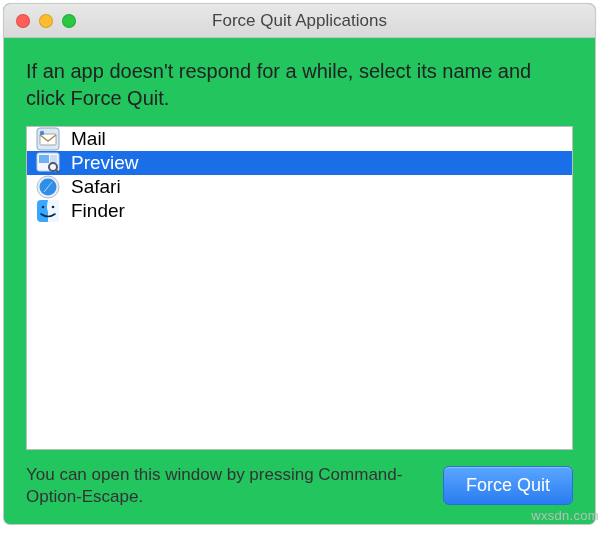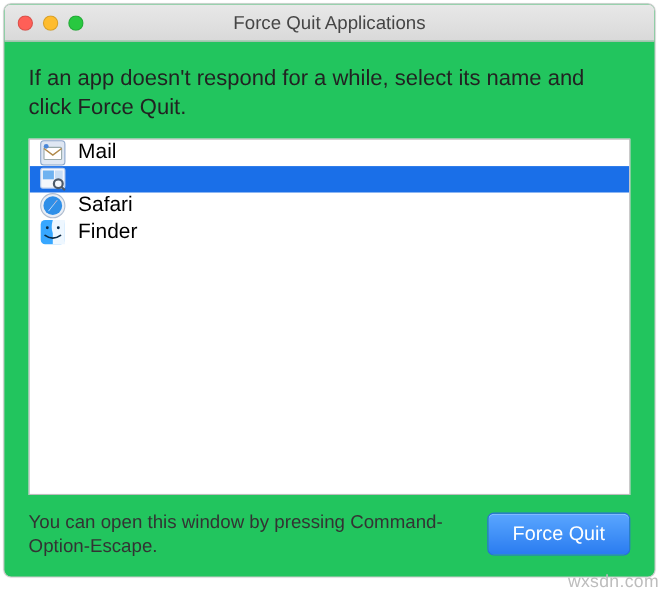--- a/index.html
+++ b/index.html
@@ -110,22 +110,22 @@
       border-radius: 6px;
       font-size: 18px;
       padding: 8px 22px;
       cursor: pointer;
       white-space: nowrap;
       box-shadow: 0 1px 0 rgba(255,255,255,0.3) inset;
     }
     .watermark {
       position: absolute;
       right: 6px;
-      bottom: 0;
-      font-size: 16px;
+      bottom: 16px;
+      font-size: 13px;
       color: #bdbdbd;
       letter-spacing: 0.3px;
     }
     svg { display: block; }
   </style>
 </head>
 <body>
 
 <div class="window">
 
@@ -158,20 +158,21 @@
       <div class="app-row selected">
         <span class="app-icon">
           <svg width="24" height="24" viewBox="0 0 24 24">
             <rect x="1" y="2" width="22" height="18" rx="2" fill="#f4f6fb" stroke="#bcd0ee"></rect>
             <rect x="3" y="4" width="10" height="8" fill="#6fb2f0"></rect>
             <rect x="14" y="4" width="7" height="8" fill="#c9def5"></rect>
             <circle cx="17" cy="16" r="4" fill="none" stroke="#4d5a6a" stroke-width="2"></circle>
             <line x1="20" y1="19" x2="23" y2="22" stroke="#4d5a6a" stroke-width="2"></line>
           </svg>
         </span>
+        <span class="app-name">Preview</span>
       </div>
 
       <div class="app-row">
         <span class="app-icon">
           <svg width="24" height="24" viewBox="0 0 24 24">
             <circle cx="12" cy="12" r="11" fill="#e9eef5" stroke="#aebccf"></circle>
             <circle cx="12" cy="12" r="8.5" fill="#2f8fe8"></circle>
             <polygon points="12,12 16,7 12,12" fill="#ff5a4a"></polygon>
             <polygon points="12,12 8,17 12,12" fill="#fff"></polygon>
             <line x1="16" y1="7" x2="8" y2="17" stroke="#fff" stroke-width="0.6"></line>

